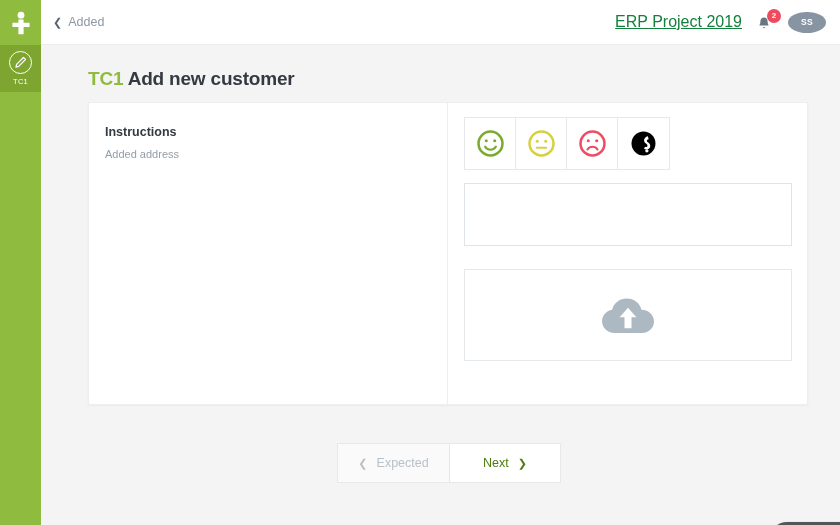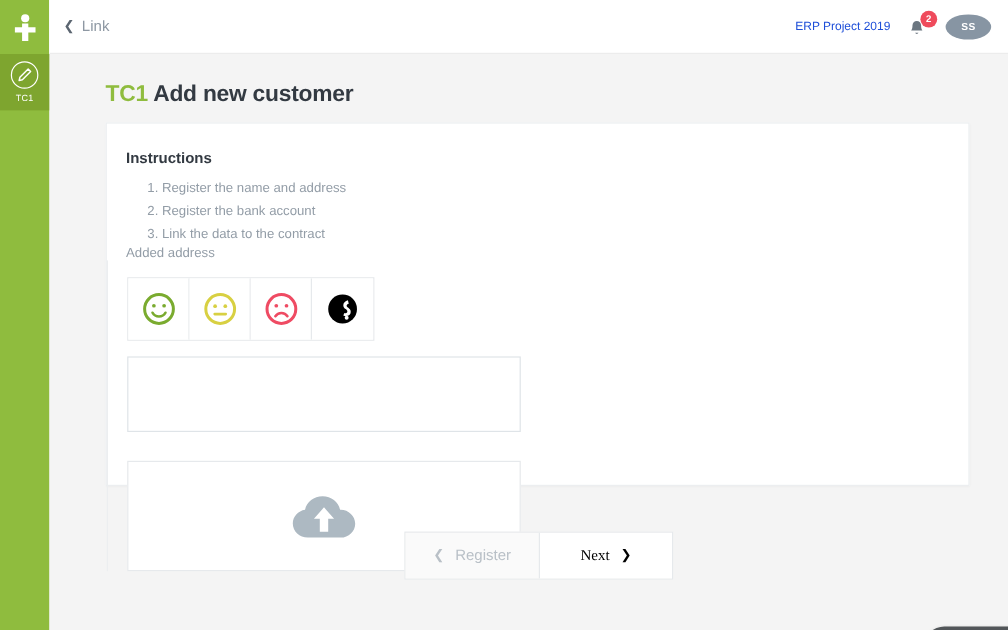--- a/index.html
+++ b/index.html
@@ -55,21 +55,21 @@
   .back-btn {
     display:flex; align-items:center; gap:6px;
     margin-left:12px; cursor:pointer;
     color:#8e98a3; font-size:12.5px;
   }
   .back-chevron { font-size:11px; color:#5b6570; line-height:1; }
   .header-right {
     margin-left:auto; display:flex; align-items:center; gap:14px;
     margin-right:14px;
   }
-  .project-name { font-size:10px; color:#1d4ed8; }
+  .project-name { font-size:16px; color:#15803d;text-decoration:underline; }
   .bell-wrap { position:relative; width:18px; height:20px; cursor:pointer; }
   .bell-wrap svg { position:absolute; left:0; top:4px; }
   .badge {
     position:absolute; right:-7px; top:-3px;
     min-width:14px; height:14px; padding:0 3px;
     border-radius:7px; background:#ef4b5c; color:#fff;
     font-size:8px; line-height:14px; text-align:center;
     font-weight:bold;
   }
   .avatar {
@@ -94,21 +94,20 @@
   .page-title .tc-code { color:#8fbc3e; }
 
   
   .card {
     position:absolute; left:36px; top:57px;
     width:720px; height:303px;
     background:#ffffff;
     border:1px solid #eceef0;
     box-shadow:0 1px 2px rgba(0,0,0,.04);
     display:flex;
-    flex-direction:column;
   }
   .card-left { width:359px; padding:22px 24px 0 16px; }
   .card-right {
     width:360px; border-left:1px solid #eceef0;
     padding:14px 16px 0 16px;
   }
 
   .sec-title {
     font-size:12.5px; font-weight:bold; color:#333a42;
     margin-bottom:9px;
@@ -158,23 +157,22 @@
     background:#fafafa;
   }
   .nav-btn {
     height:38px; display:flex; align-items:center; justify-content:center;
     gap:9px; font-size:12.5px; cursor:pointer;
   }
   .nav-prev {
     width:111px; color:#b9c0c7; background:#fafafa;
   }
   .nav-next {
-    width:111px; color:#000000; background:#ffffff;
+    width:111px; color:#4d7c0f; background:#ffffff;
     border-left:1px solid #e6e9ec;
-    font-family:Liberation Serif, serif;
   }
   .nav-chevron { font-size:11px; line-height:1; }
 
   
   .support-btn {
     position:absolute; left:718px; top:477px;
     width:100px; height:34px; border-radius:17px;
     background:#525659; color:#ffffff;
     display:flex; align-items:center; justify-content:center; gap:7px;
     font-size:12px; font-weight:bold; cursor:pointer;
@@ -203,21 +201,21 @@
   </div>
 
 
 
 </div>
 
 <div class="header">
 
   <div class="back-btn">
     <span class="back-chevron">❮</span>
-    <span>Link</span>
+    <span>Added</span>
   </div>
 
   <div class="header-right">
     <span class="project-name">ERP Project 2019</span>
 
     <span class="bell-wrap">
       <svg width="16" height="16" viewBox="0 0 16 16">
         <path d="M8 1.6c-2.1 0-3.6 1.6-3.6 3.6 0 3.2-1.2 4.2-1.2 4.2h9.6s-1.2-1-1.2-4.2c0-2-1.5-3.6-3.6-3.6z" fill="#6b7680"></path>
         <path d="M6.6 11.3a1.5 1.5 0 0 0 2.8 0z" fill="#6b7680"></path>
       </svg>
@@ -233,25 +231,20 @@
 
   <h1 class="page-title">
     <span class="tc-code">TC1</span>
     <span>Add new customer</span>
   </h1>
 
   <div class="card">
 
     <div class="card-left">
       <div class="sec-title">Instructions</div>
-      <ol class="instructions">
-        <li>Register the name and address</li>
-        <li>Register the bank account</li>
-        <li>Link the data to the contract</li>
-      </ol>
       <div class="expected-value">Added address</div>
     </div>
 
     <div class="card-right">
 
       <div class="status-picker">
 
         <div class="status-cell">
           <svg width="29" height="29" viewBox="0 0 30 30">
             <circle cx="15" cy="15" r="12.4" fill="none" stroke="#7aab2f" stroke-width="2.6"></circle>
@@ -298,21 +291,21 @@
         </svg>
       </div>
 
     </div>
 
   </div>
 
   <div class="footer-nav">
     <div class="nav-btn nav-prev">
       <span class="nav-chevron">❮</span>
-      <span>Register</span>
+      <span>Expected</span>
     </div>
     <div class="nav-btn nav-next">
       <span>Next</span>
       <span class="nav-chevron">❯</span>
     </div>
   </div>
 
   <div class="support-btn">
     
     

